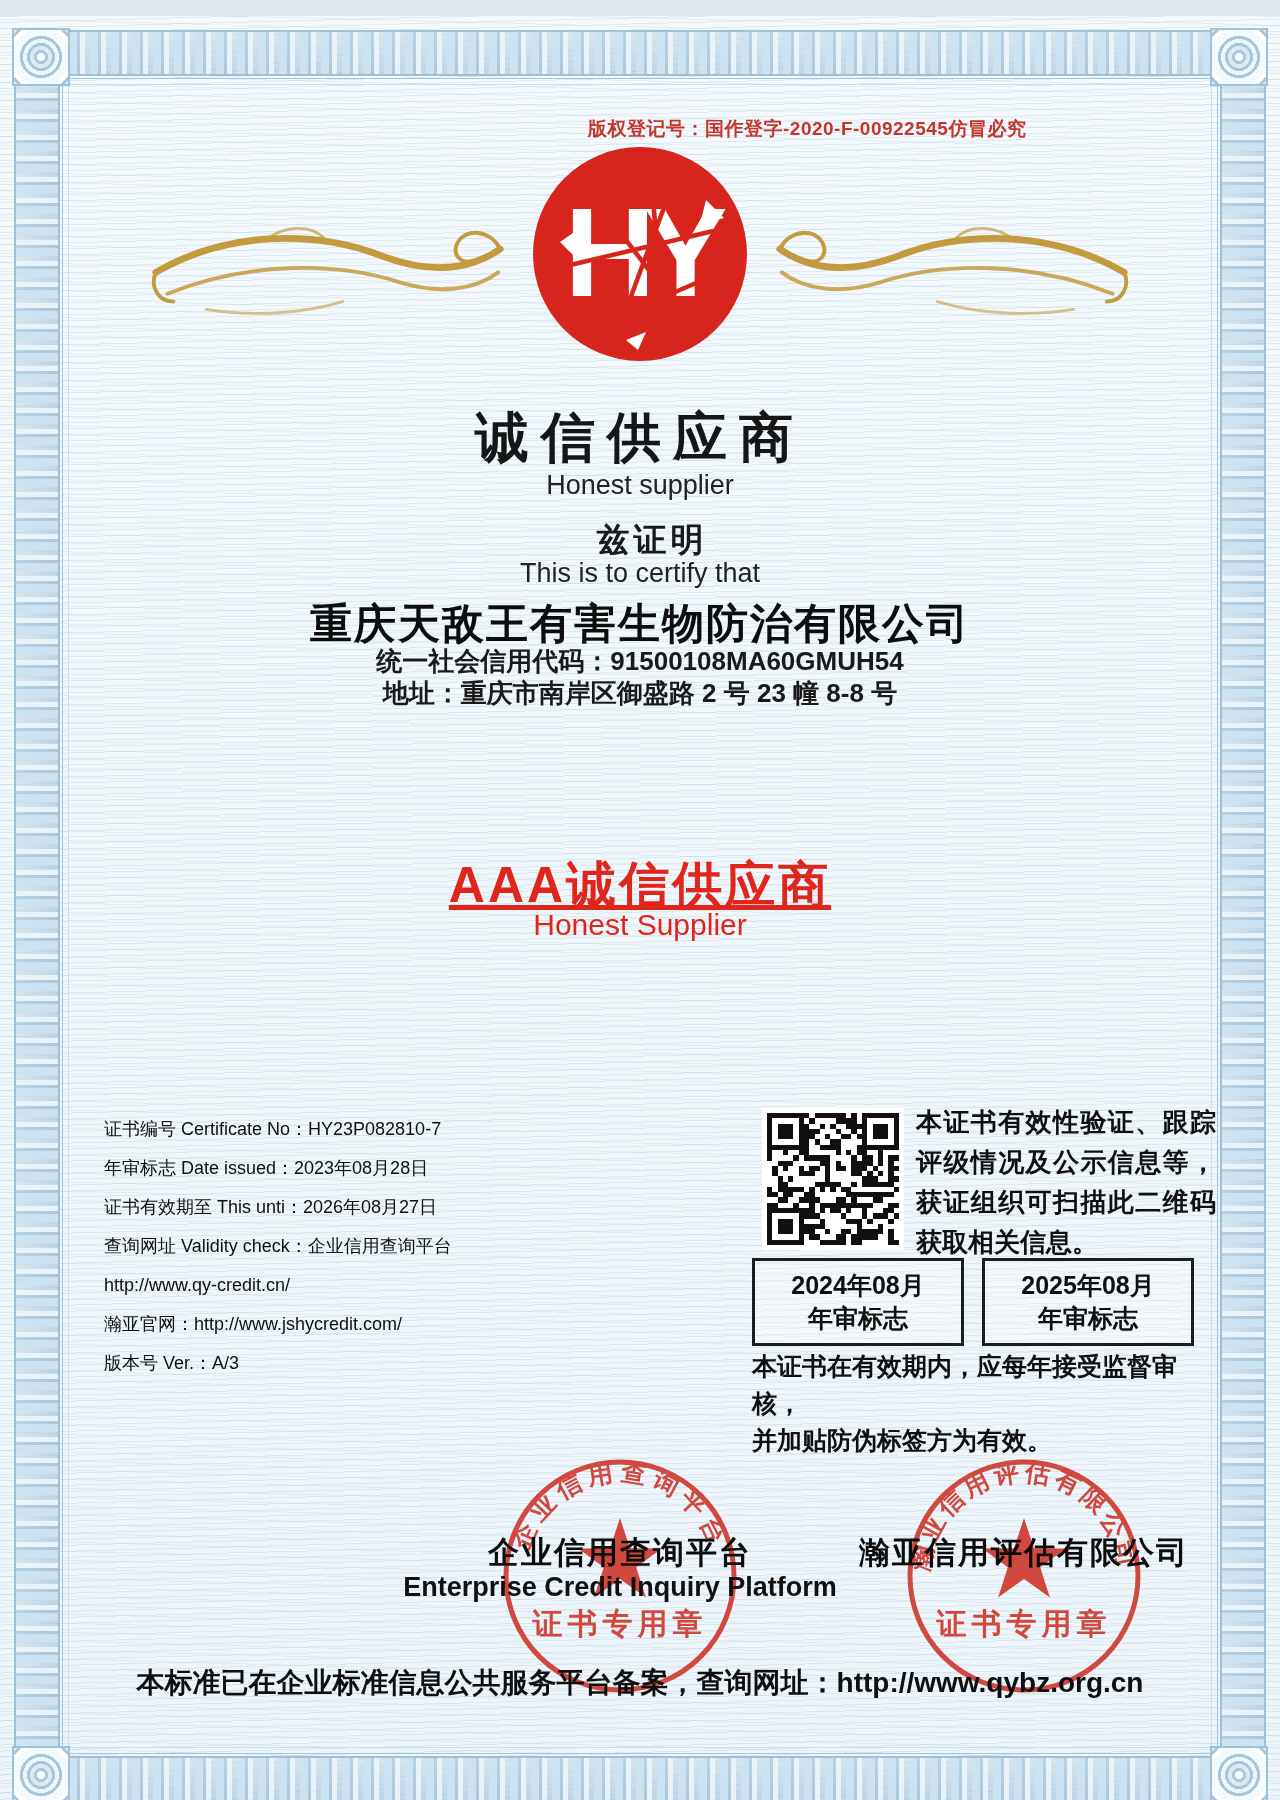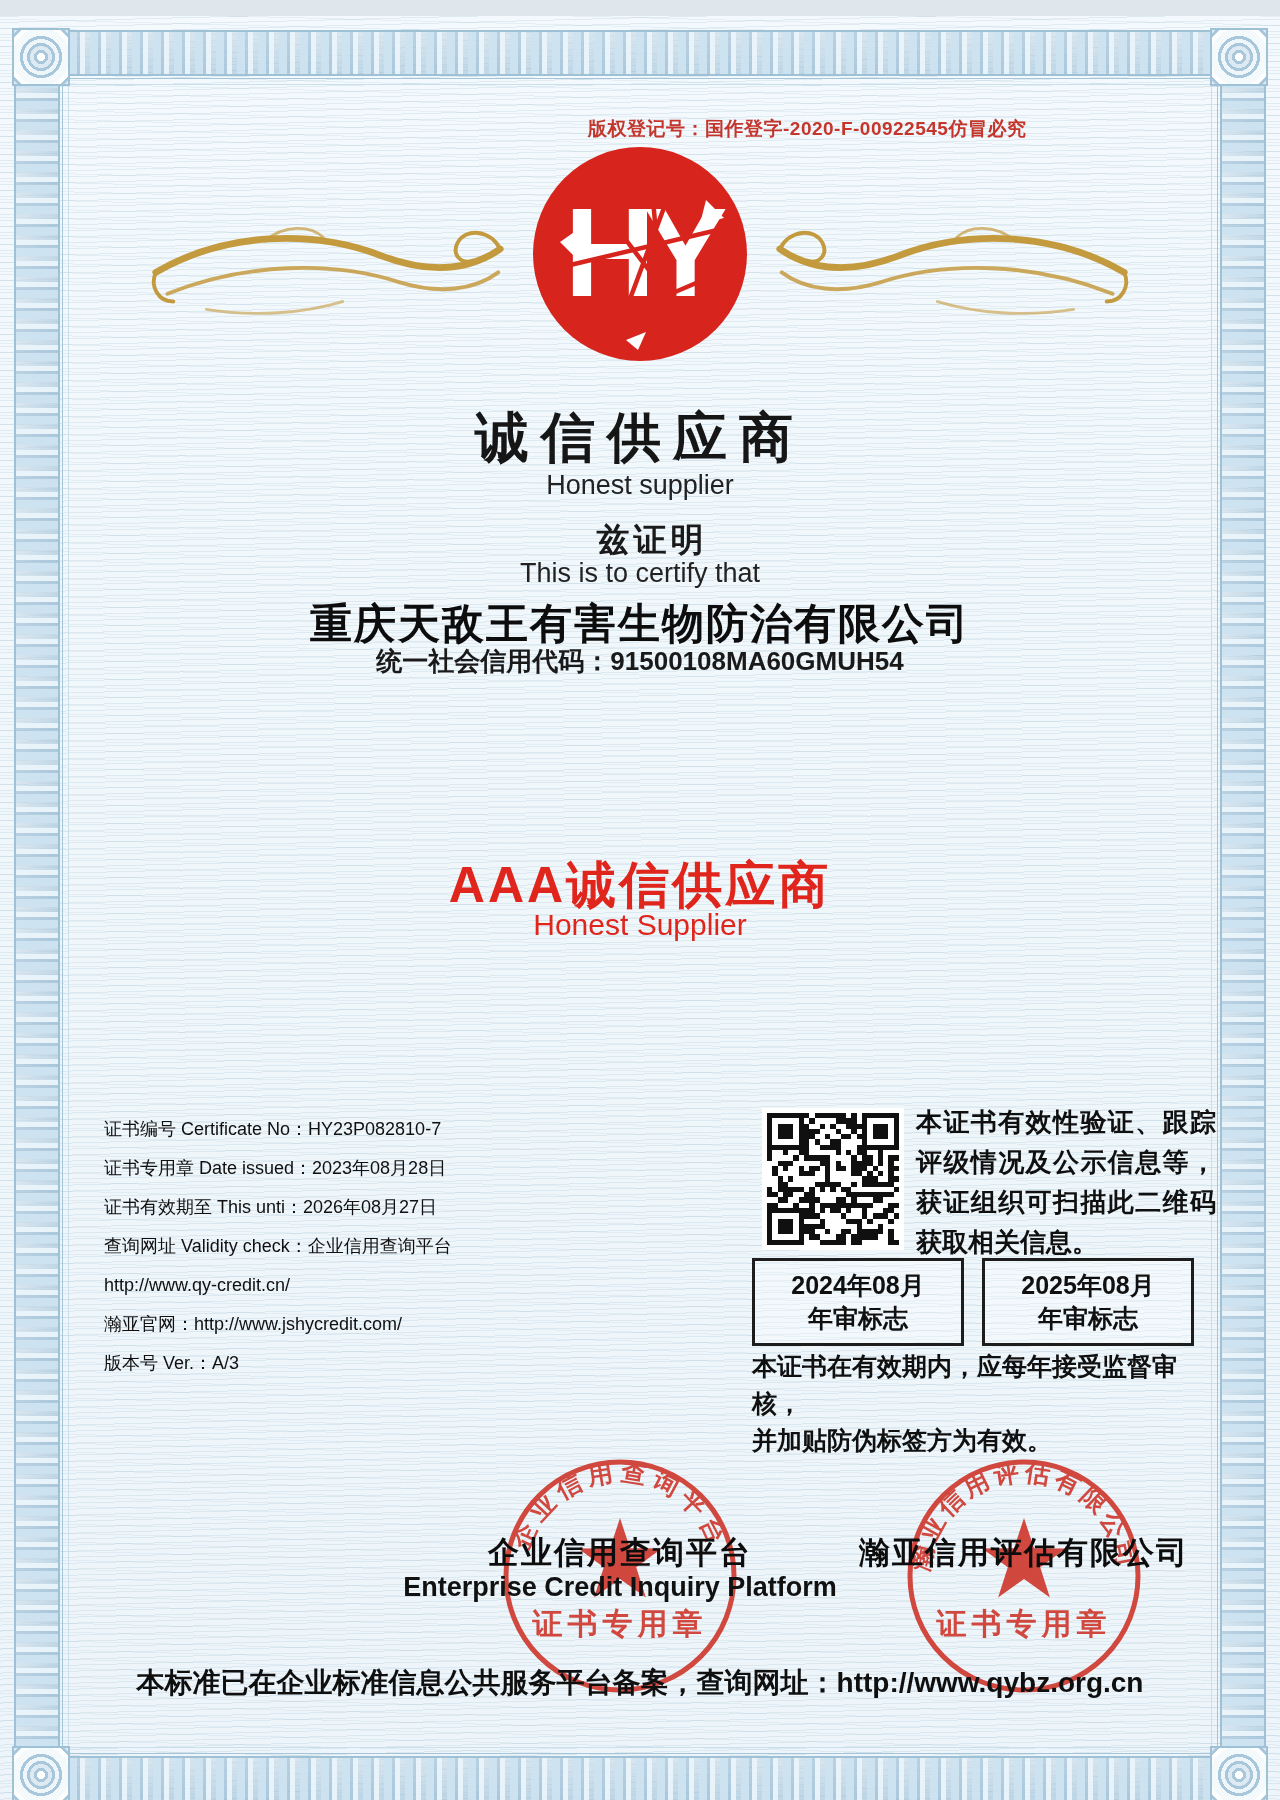--- a/index.html
+++ b/index.html
@@ -51,21 +51,21 @@
   .flourish{top:196px;width:360px;height:112px;}
   .flourish.left{left:148px;}
   .flourish.right{left:772px;transform:scaleX(-1);}
   .title-cn{top:386px;font-size:54px;font-weight:600;letter-spacing:12px;color:#161616;}
   .title-en{top:454px;font-size:27px;font-weight:500;color:#222;}
   .certify-cn{top:502px;font-size:33px;font-weight:600;letter-spacing:4px;padding-left:24px;}
   .certify-en{top:542px;font-size:27px;color:#222;}
   .company-name{top:580px;font-size:42px;font-weight:800;letter-spacing:2px;color:#0d0d0d;}
   .credit-code{top:628px;font-size:26px;font-weight:600;}
   .address{top:660px;font-size:26px;font-weight:600;}
-  .award-cn{top:836px;font-size:50px;font-weight:800;letter-spacing:3px;color:#e0251c;}
+  .award-cn{top:836px;font-size:50px;font-weight:800;letter-spacing:3px;color:#e0251c;text-decoration:underline;}
   .award-en{top:892px;font-size:30px;font-weight:500;color:#e0251c;}
 
   .details{left:104px;top:1094px;width:580px;}
   .details .line{font-size:18px;line-height:39px;font-weight:400;color:#101010;white-space:nowrap;}
 
   .qr-wrap{left:762px;top:1092px;width:142px;height:142px;background:#fff;padding:5px;box-sizing:border-box;}
   .qr-grid{display:grid;width:100%;height:100%;grid-template-columns:repeat(25,1fr);grid-template-rows:repeat(25,1fr);}
   .qm{background:transparent;} .qm.on{background:#101010;}
   .qr-note{left:916px;top:1086px;width:300px;font-size:26px;line-height:40px;font-weight:600;text-align:justify;color:#101010;}
 
@@ -138,27 +138,28 @@
     </g>
   </svg>
 
   <div class="abs center title-cn">诚信供应商</div>
   <div class="abs center title-en">Honest supplier</div>
   <div class="abs center certify-cn">兹证明</div>
   <div class="abs center certify-en">This is to certify that</div>
 
   <div class="abs center company-name">重庆天敌王有害生物防治有限公司</div>
   <div class="abs center credit-code">统一社会信用代码：91500108MA60GMUH54</div>
+  <div class="abs center address">地址：重庆市南岸区御盛路 2 号 23 幢 8-8 号</div>
 
   <div class="abs center award-cn">AAA诚信供应商</div>
   <div class="abs center award-en">Honest Supplier</div>
 
   <div class="abs details">
     <div class="line">证书编号 Certificate No：HY23P082810-7</div>
-    <div class="line">证书专用章 Date issued：2023年08月28日</div>
+    <div class="line">年审标志 Date issued：2023年08月28日</div>
     <div class="line">证书有效期至 This unti：2026年08月27日</div>
     <div class="line">查询网址 Validity check：企业信用查询平台</div>
     <div class="line">http://www.qy-credit.cn/</div>
     <div class="line">瀚亚官网：http://www.jshycredit.com/</div>
     <div class="line">版本号 Ver.：A/3</div>
   </div>
 
   <div class="abs qr-wrap">
     <div class="qr-grid">
         <div class="qm on"></div>

